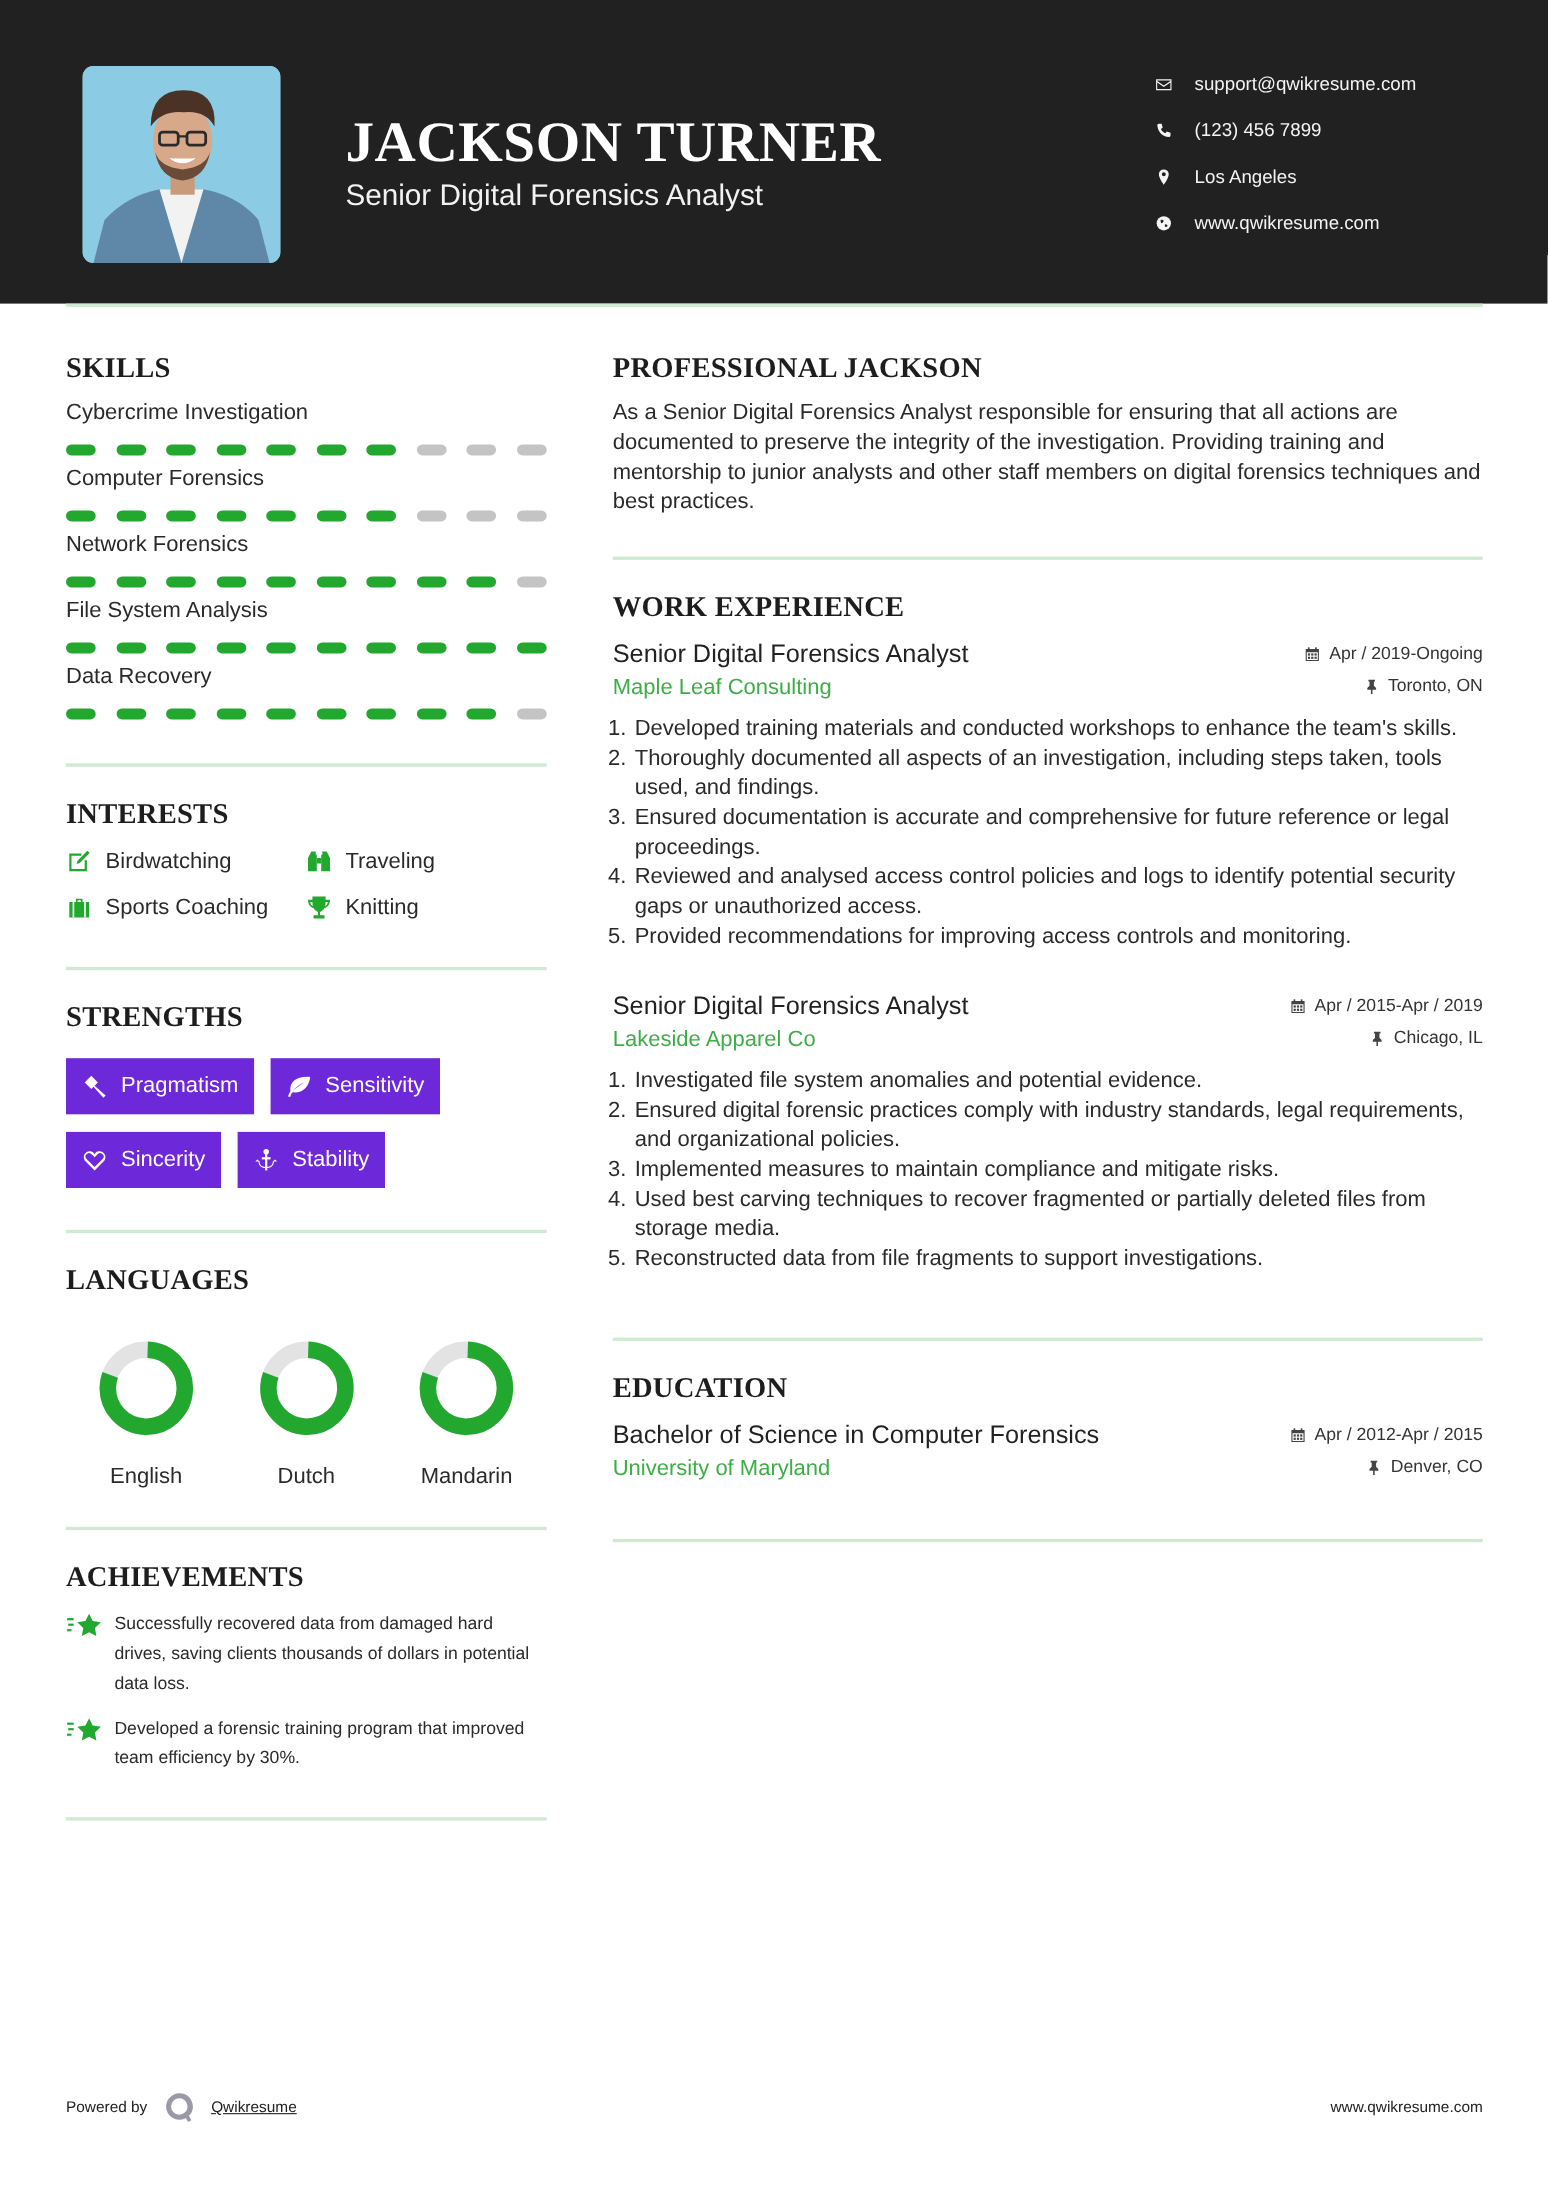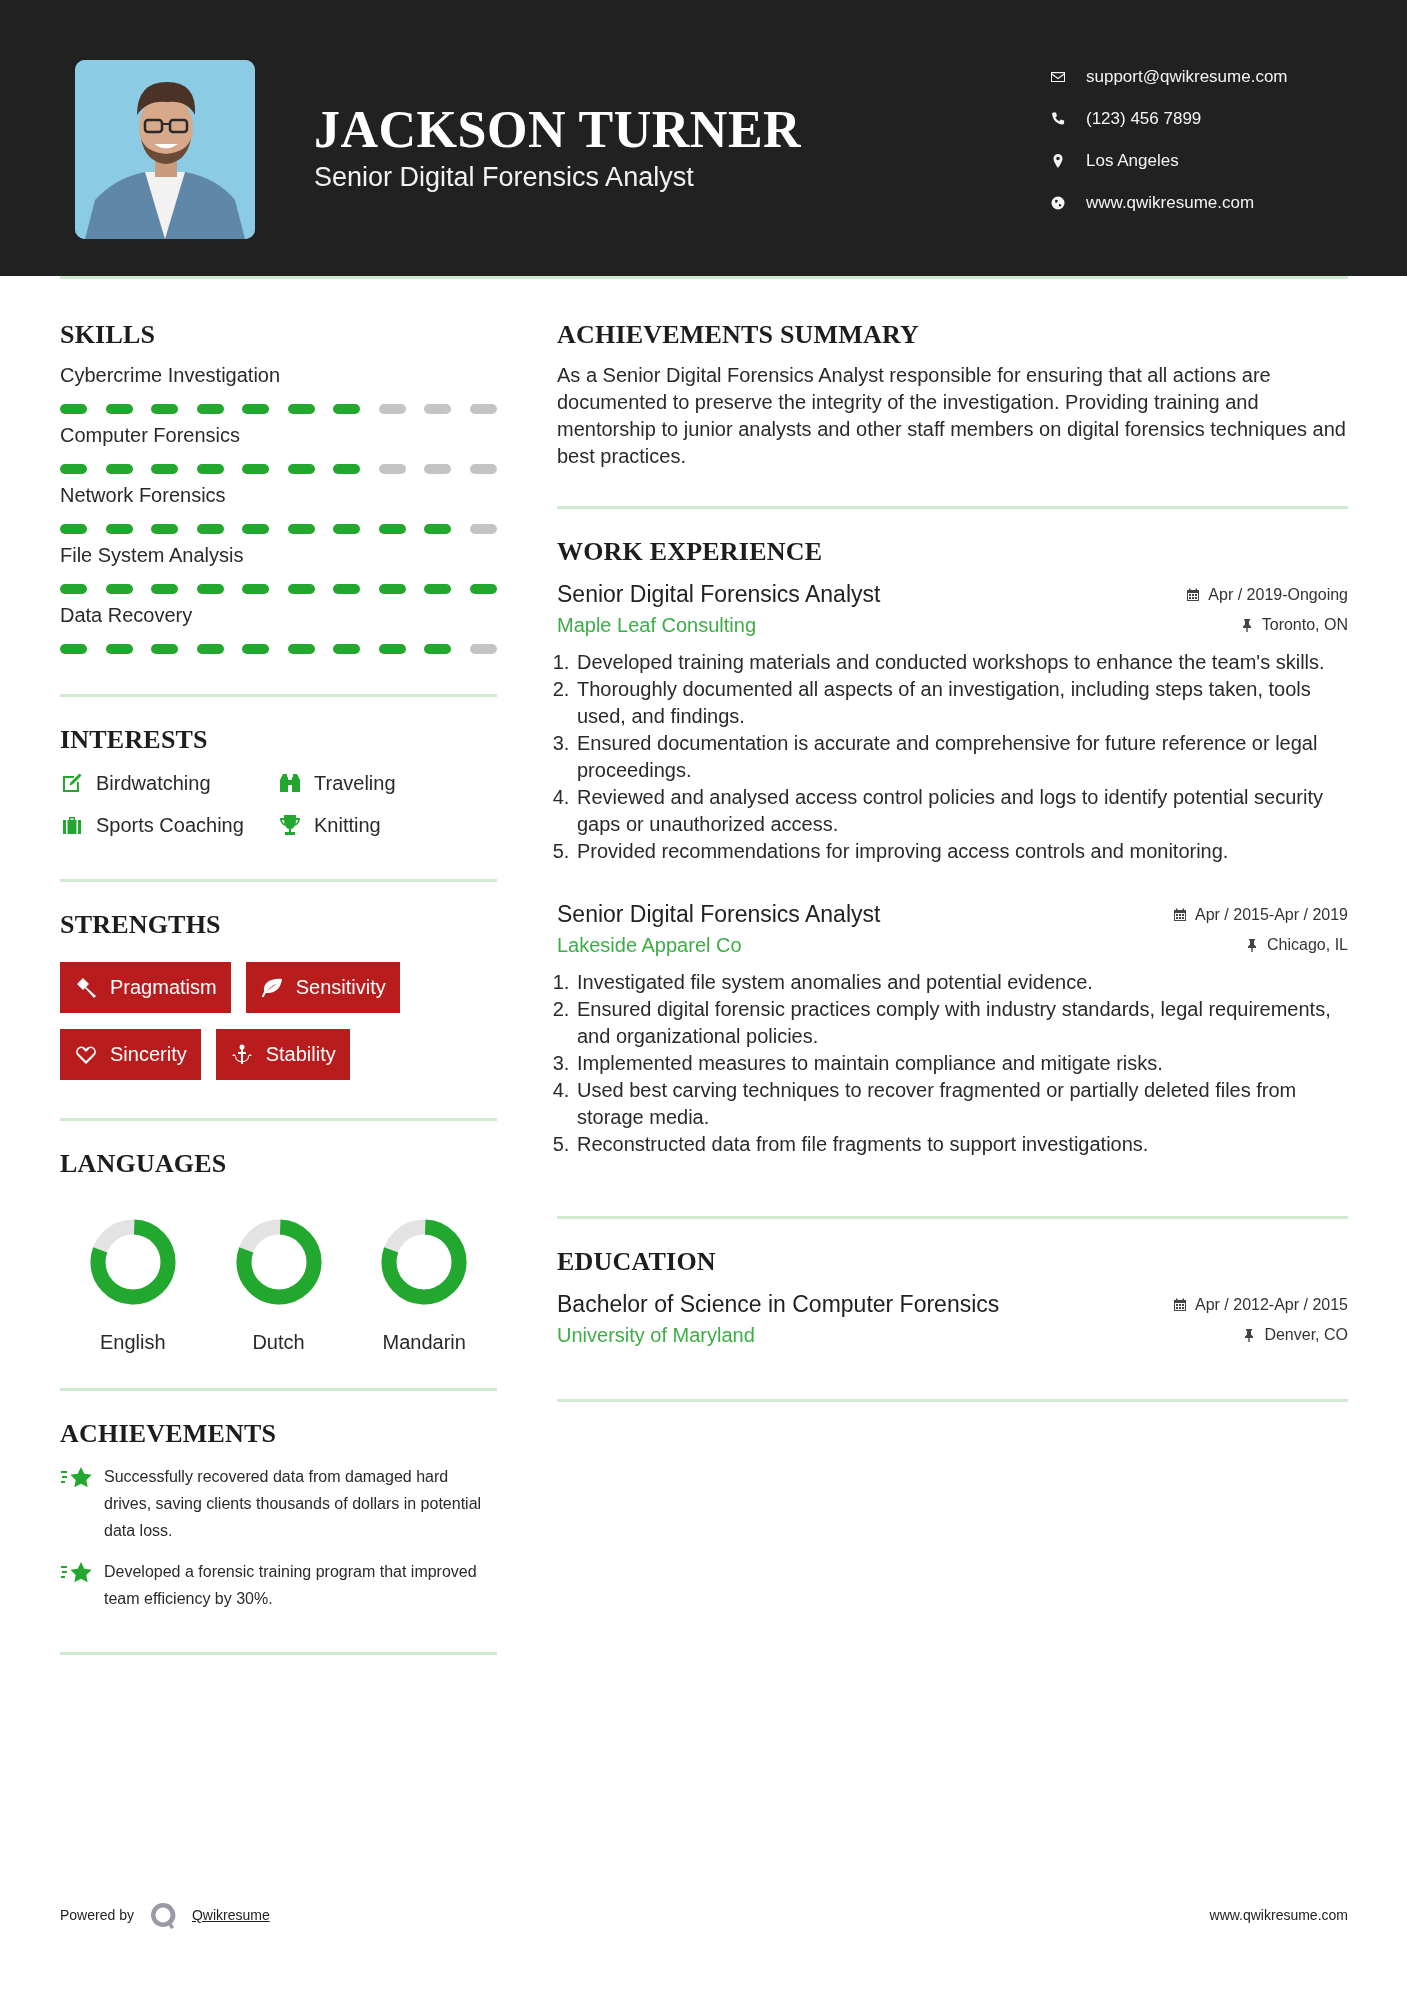--- a/index.html
+++ b/index.html
@@ -25,21 +25,21 @@
   .skill-name { font-size: 20px; color: #2a2a2a; margin-top: 10px; height: 26px; }
   .skill-bar { display: flex; justify-content: space-between; margin-top: 14px; height: 10px; }
   .skill-bar .seg { width: 27px; height: 10px; border-radius: 5px; background: #c4c4c4; }
   .skill-bar .seg.on { background: #22a82f; }
 
   .interests { display: grid; grid-template-columns: 218px 200px; row-gap: 18px; margin-top: 16px; }
   .interest { display: flex; align-items: center; font-size: 20px; color: #2a2a2a; }
   .interest svg { width: 24px; height: 24px; margin-right: 12px; fill: #22a82f; }
 
   .strengths { display: flex; flex-wrap: wrap; gap: 16px 15px; margin-top: 22px; width: 437px; }
-  .strength { display: inline-flex; align-items: center; height: 51px; padding: 0 14px; background: #b91c1c; color: #fff; font-size: 20px; }
+  .strength { display: inline-flex; align-items: center; height: 51px; padding: 0 14px; background: #6d28d9; color: #fff; font-size: 20px; }
   .strength svg { width: 24px; height: 24px; fill: #fff; margin-right: 12px; }
 
   .langs { display: flex; margin-top: 40px; }
   .lang { width: 146px; display: flex; flex-direction: column; align-items: center; }
   .lang .label { margin-top: 26px; font-size: 20px; color: #2a2a2a; }
 
   .ach { display: flex; margin-top: 14px; }
   .ach svg { width: 34px; height: 28px; flex: 0 0 34px; margin-right: 10px; margin-top: 2px; }
   .ach .txt { font-size: 16px; line-height: 27px; color: #2a2a2a; }
 
@@ -308,21 +308,21 @@
       </svg>
       <div class="txt">Developed a forensic training program that improved team efficiency by 30%.</div>
     </div>
   </section>
   <div class="divider" style="margin-top:40px;"></div>
 </div>
 
 <div class="col-right">
 
   <section>
-    <div class="sec-title">ACHIEVEMENTS SUMMARY</div>
+    <div class="sec-title">PROFESSIONAL JACKSON</div>
     <div class="para" style="margin-top:12px;">As a Senior Digital Forensics Analyst responsible for ensuring that all actions are documented to preserve the integrity of the investigation. Providing training and mentorship to junior analysts and other staff members on digital forensics techniques and best practices.</div>
   </section>
   <div class="divider" style="margin-top:36px;"></div>
 
   <section style="margin-top:28px;">
     <div class="sec-title">WORK EXPERIENCE</div>
     <div id="jobs">
         <div style="margin-top: 14px;">
           <div class="job-head">
             <div class="job-title">Senior Digital Forensics Analyst</div>

